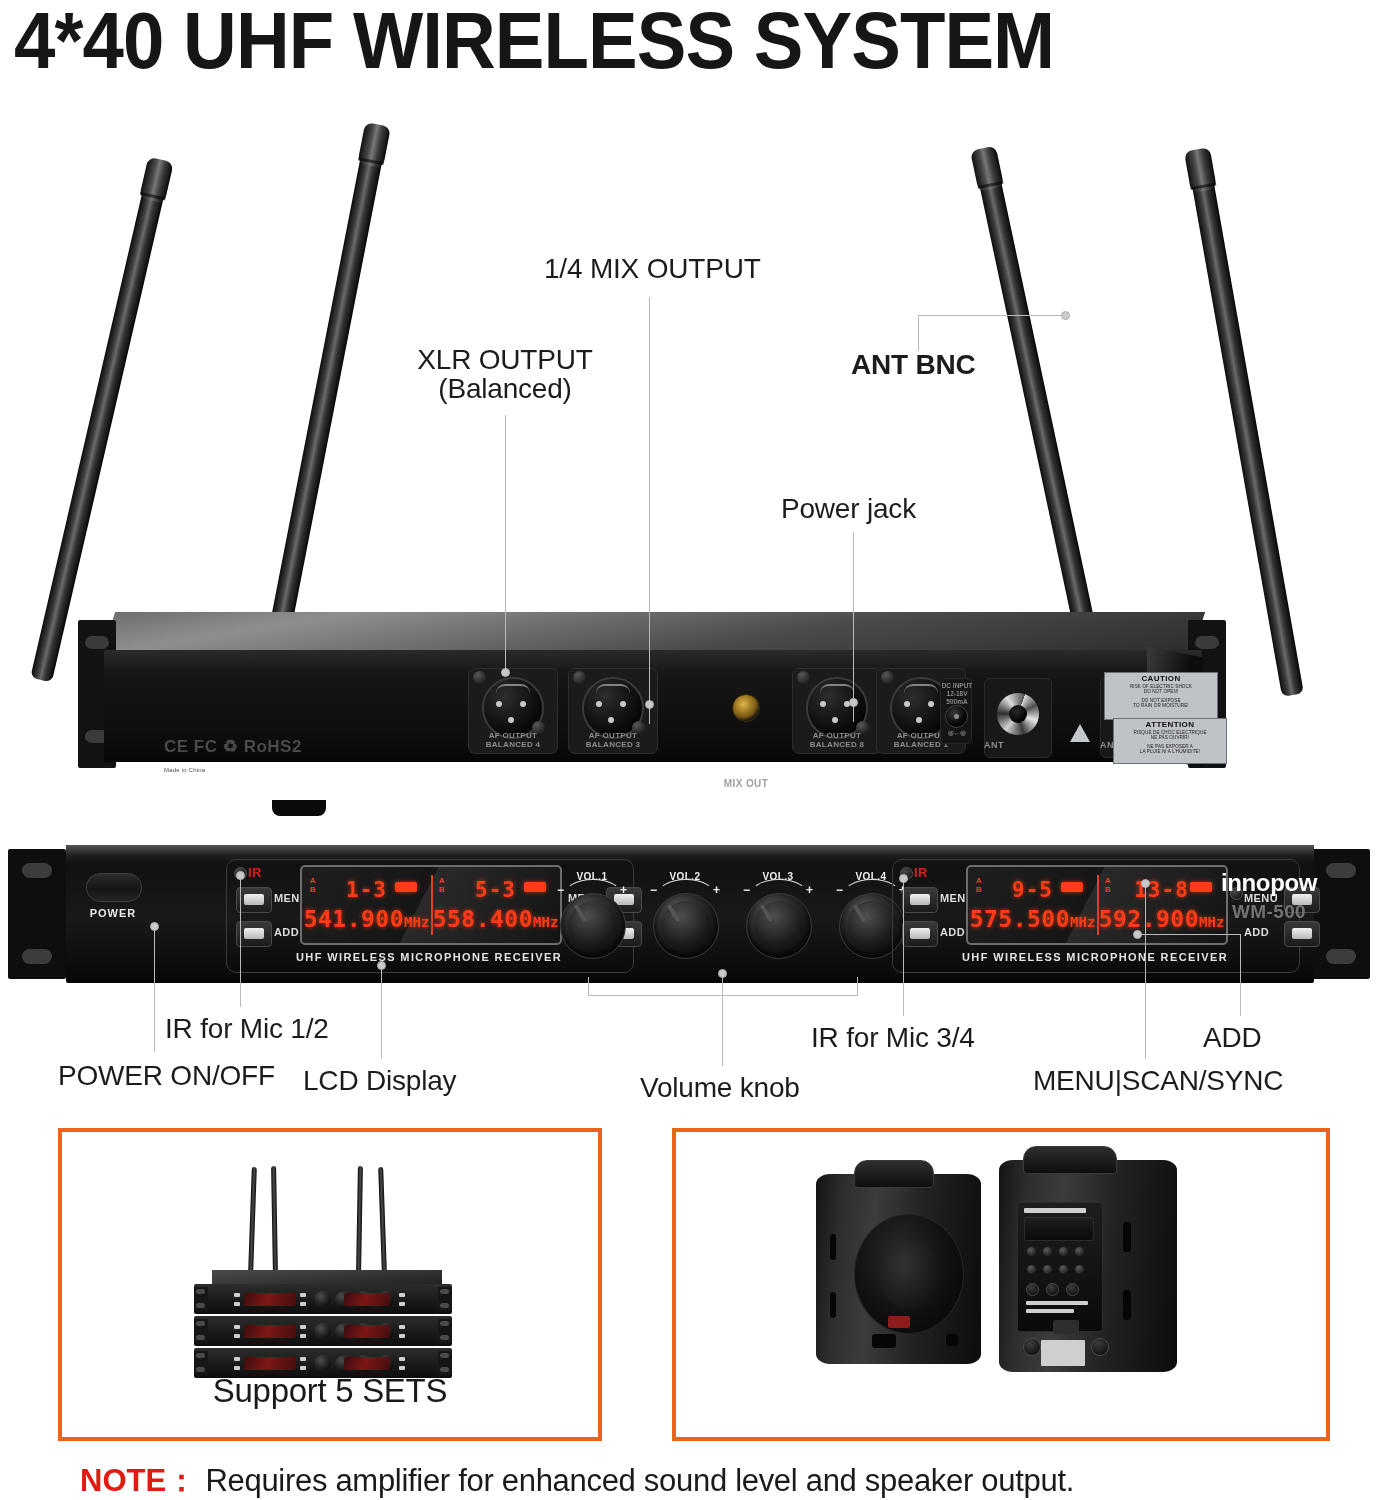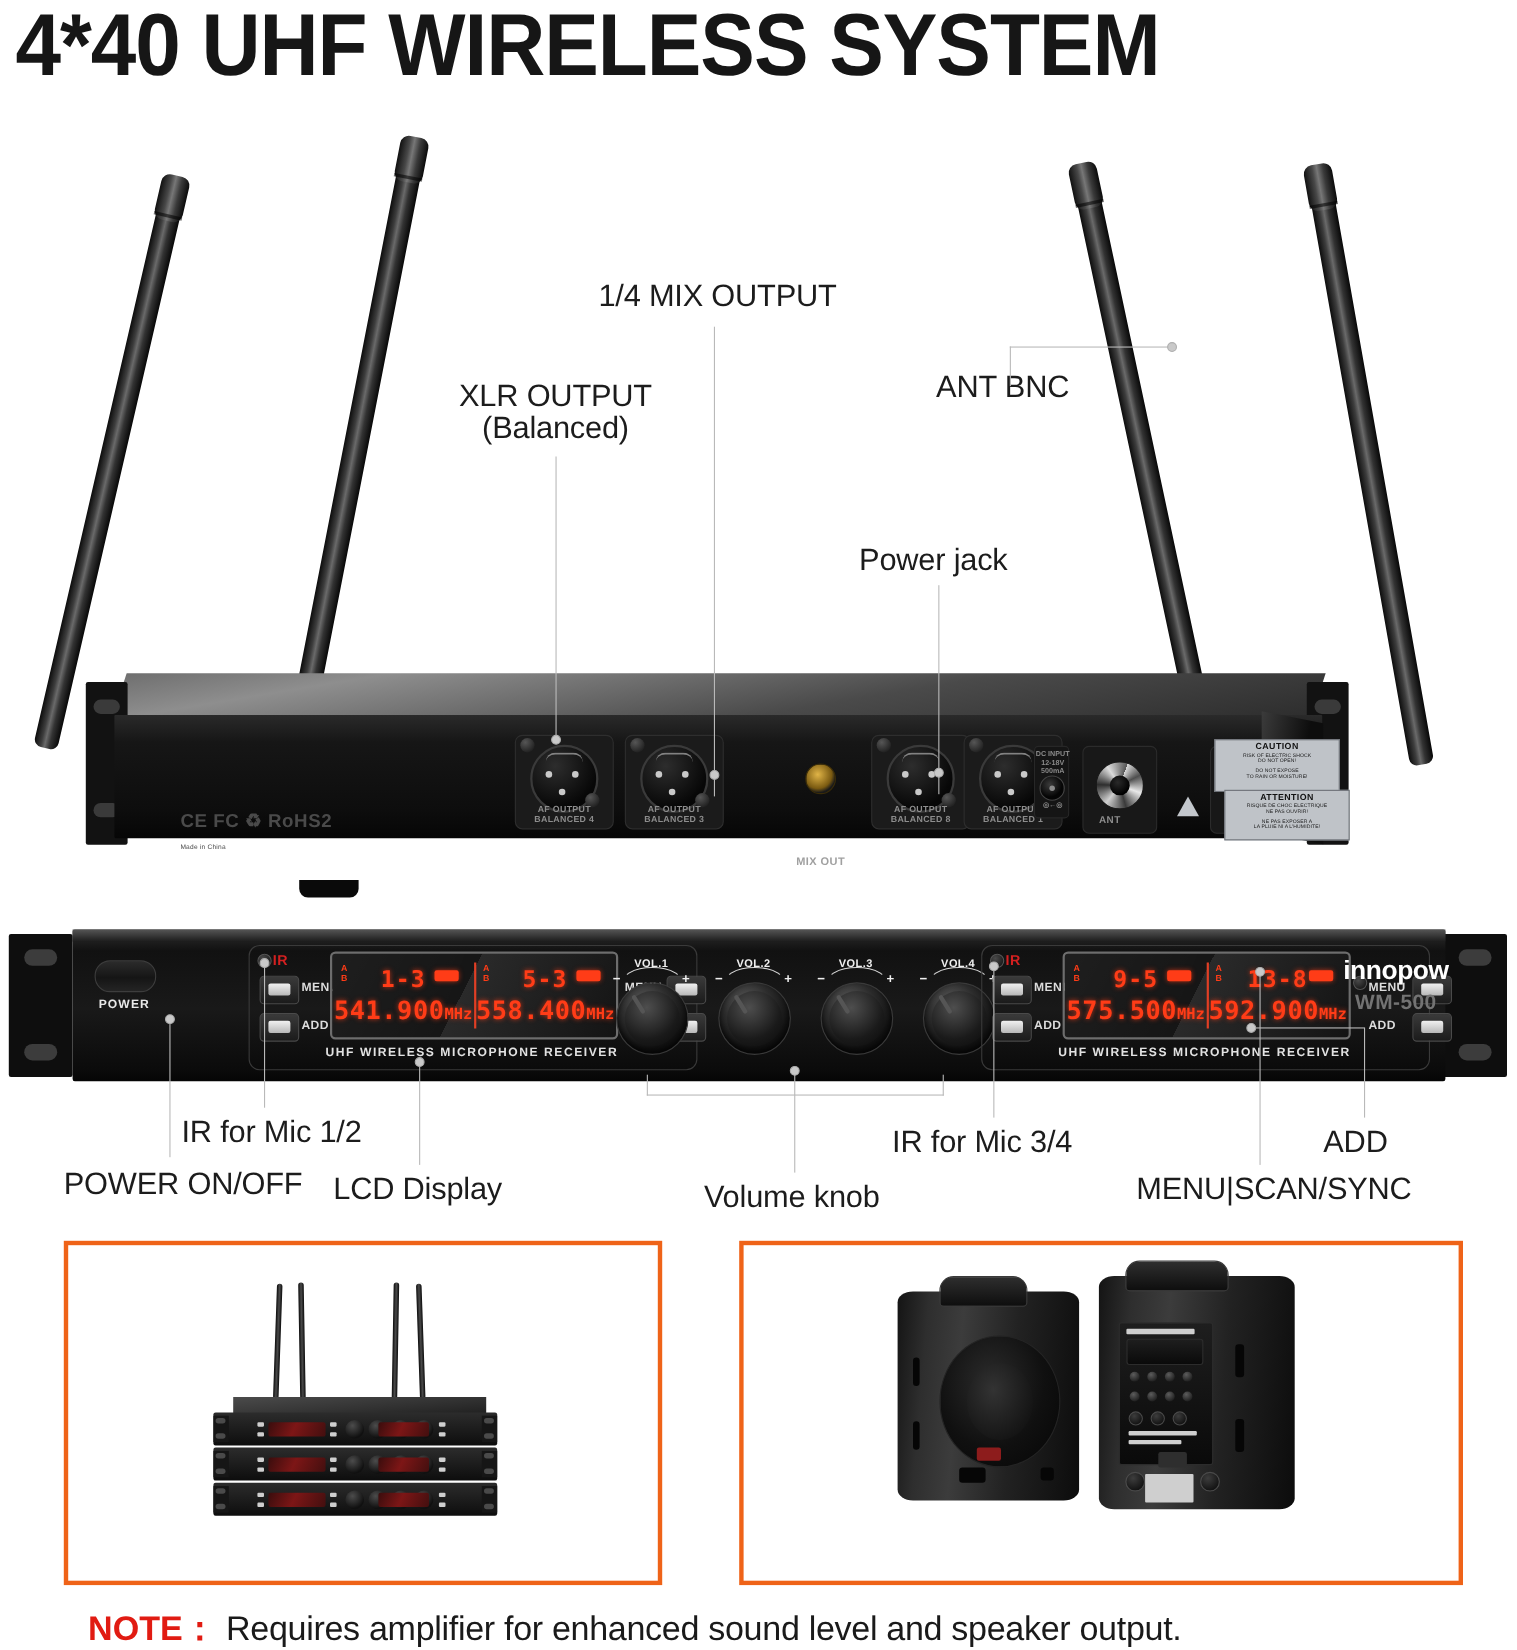--- a/index.html
+++ b/index.html
@@ -68,21 +68,21 @@
           font-size:6.5px;line-height:7.5px;font-weight:bold;}
   .bnc{position:absolute;top:36px;width:66px;height:66px;}
   .bnc .plate{position:absolute;left:0;top:-8px;width:66px;height:78px;background:#181818;
               border:1px solid #2b2b2b;border-radius:6px;}
   .bnc .nut{position:absolute;left:12px;top:6px;width:42px;height:42px;border-radius:50%;
             background:conic-gradient(from 20deg,#d8d8d8,#4e4e4e 12%,#e8e8e8 25%,#3a3a3a 40%,
                        #cfcfcf 55%,#2e2e2e 70%,#dcdcdc 85%,#555 100%);
             border:1px solid #1a1a1a;}
   .bnc .nut::after{content:"";position:absolute;left:12px;top:12px;width:18px;height:18px;
             border-radius:50%;background:radial-gradient(circle at 40% 35%,#2a2a2a,#000 70%);}
-  .bnc .lbl{position:absolute;left:0;top:54px;width:50px;text-align:center;color:#8d8d8d;
+  .bnc .lbl{position:absolute;left:0;top:54px;width:50px;text-align:left;color:#8d8d8d;
             font-size:9px;font-weight:bold;letter-spacing:.5px;}
   .warn{position:absolute;background:#bfc3c8;border:1px solid #6d7177;}
   .warn .hd{text-align:center;font-size:8px;font-weight:bold;color:#101010;
             letter-spacing:.4px;line-height:10px;}
   .warn .bd{text-align:center;font-size:4.6px;color:#1b1b1b;line-height:5.4px;
             letter-spacing:.1px;}
   #certs{position:absolute;left:60px;top:86px;color:#4a4a4a;font-size:17px;
          font-weight:bold;letter-spacing:.5px;white-space:nowrap;}
   #certs small{font-size:6px;font-weight:normal;letter-spacing:.2px;}
   #rear-foot{position:absolute;left:168px;top:150px;width:54px;height:16px;
@@ -351,21 +351,21 @@
 <div class="lead v" style="left:649px;top:297px;height:427px;"></div>
 <div class="dot" style="left:645px;top:700px;"></div>
 
 <div class="callout c2" style="left:410px;top:345px;width:190px;text-align:center;">
   <span>XLR OUTPUT</span><br>
   <span>(Balanced)</span>
 </div>
 <div class="lead v" style="left:505px;top:415px;height:257px;"></div>
 <div class="dot" style="left:501px;top:668px;"></div>
 
-<div class="callout" style="left:851px;top:336px;">ANT BNC</div>
+<div class="callout" style="left:851px;top:349px;font-weight:bold;">ANT BNC</div>
 <div class="lead v" style="left:918px;top:315px;height:36px;"></div>
 <div class="lead h" style="left:918px;top:315px;width:147px;"></div>
 <div class="dot" style="left:1061px;top:311px;"></div>
 
 <div class="callout" style="left:781px;top:493px;">Power jack</div>
 <div class="lead v" style="left:853px;top:532px;height:190px;"></div>
 <div class="dot" style="left:849px;top:698px;"></div>
 
 <div id="front">
   <div class="fr-ear" style="left:0;">
@@ -618,20 +618,21 @@
       <div class="kn" style="left:120px;"></div>
       <div class="kn" style="left:141px;"></div>
       <div class="kn" style="left:162px;"></div>
       <div class="kn" style="left:183px;"></div>
       <div class="bt" style="left:205px;top:9px;"></div>
       <div class="bt" style="left:205px;top:18px;"></div>
       <div class="scr" style="width:46px;top:9px;left:150px;"></div>
       <div class="lg"></div>
     </div>
   </div>
+  <div class="obox-cap" style="top:240px;">Support 5 SETS</div>
 </div>
 
 <div class="obox" style="left:672px;top:1128px;width:650px;height:305px;">
 
   <div class="spk" style="left:140px;top:42px;width:165px;height:190px;">
     <div class="spk-body"></div>
     <div class="spk-handle" style="left:38px;top:-14px;width:78px;"></div>
     <div class="spk-woofer" style="left:38px;top:40px;width:108px;height:118px;"></div>
     <div class="spk-badge" style="left:72px;top:142px;"></div>
     <div class="spk-slot" style="left:14px;top:60px;width:6px;height:26px;"></div>

